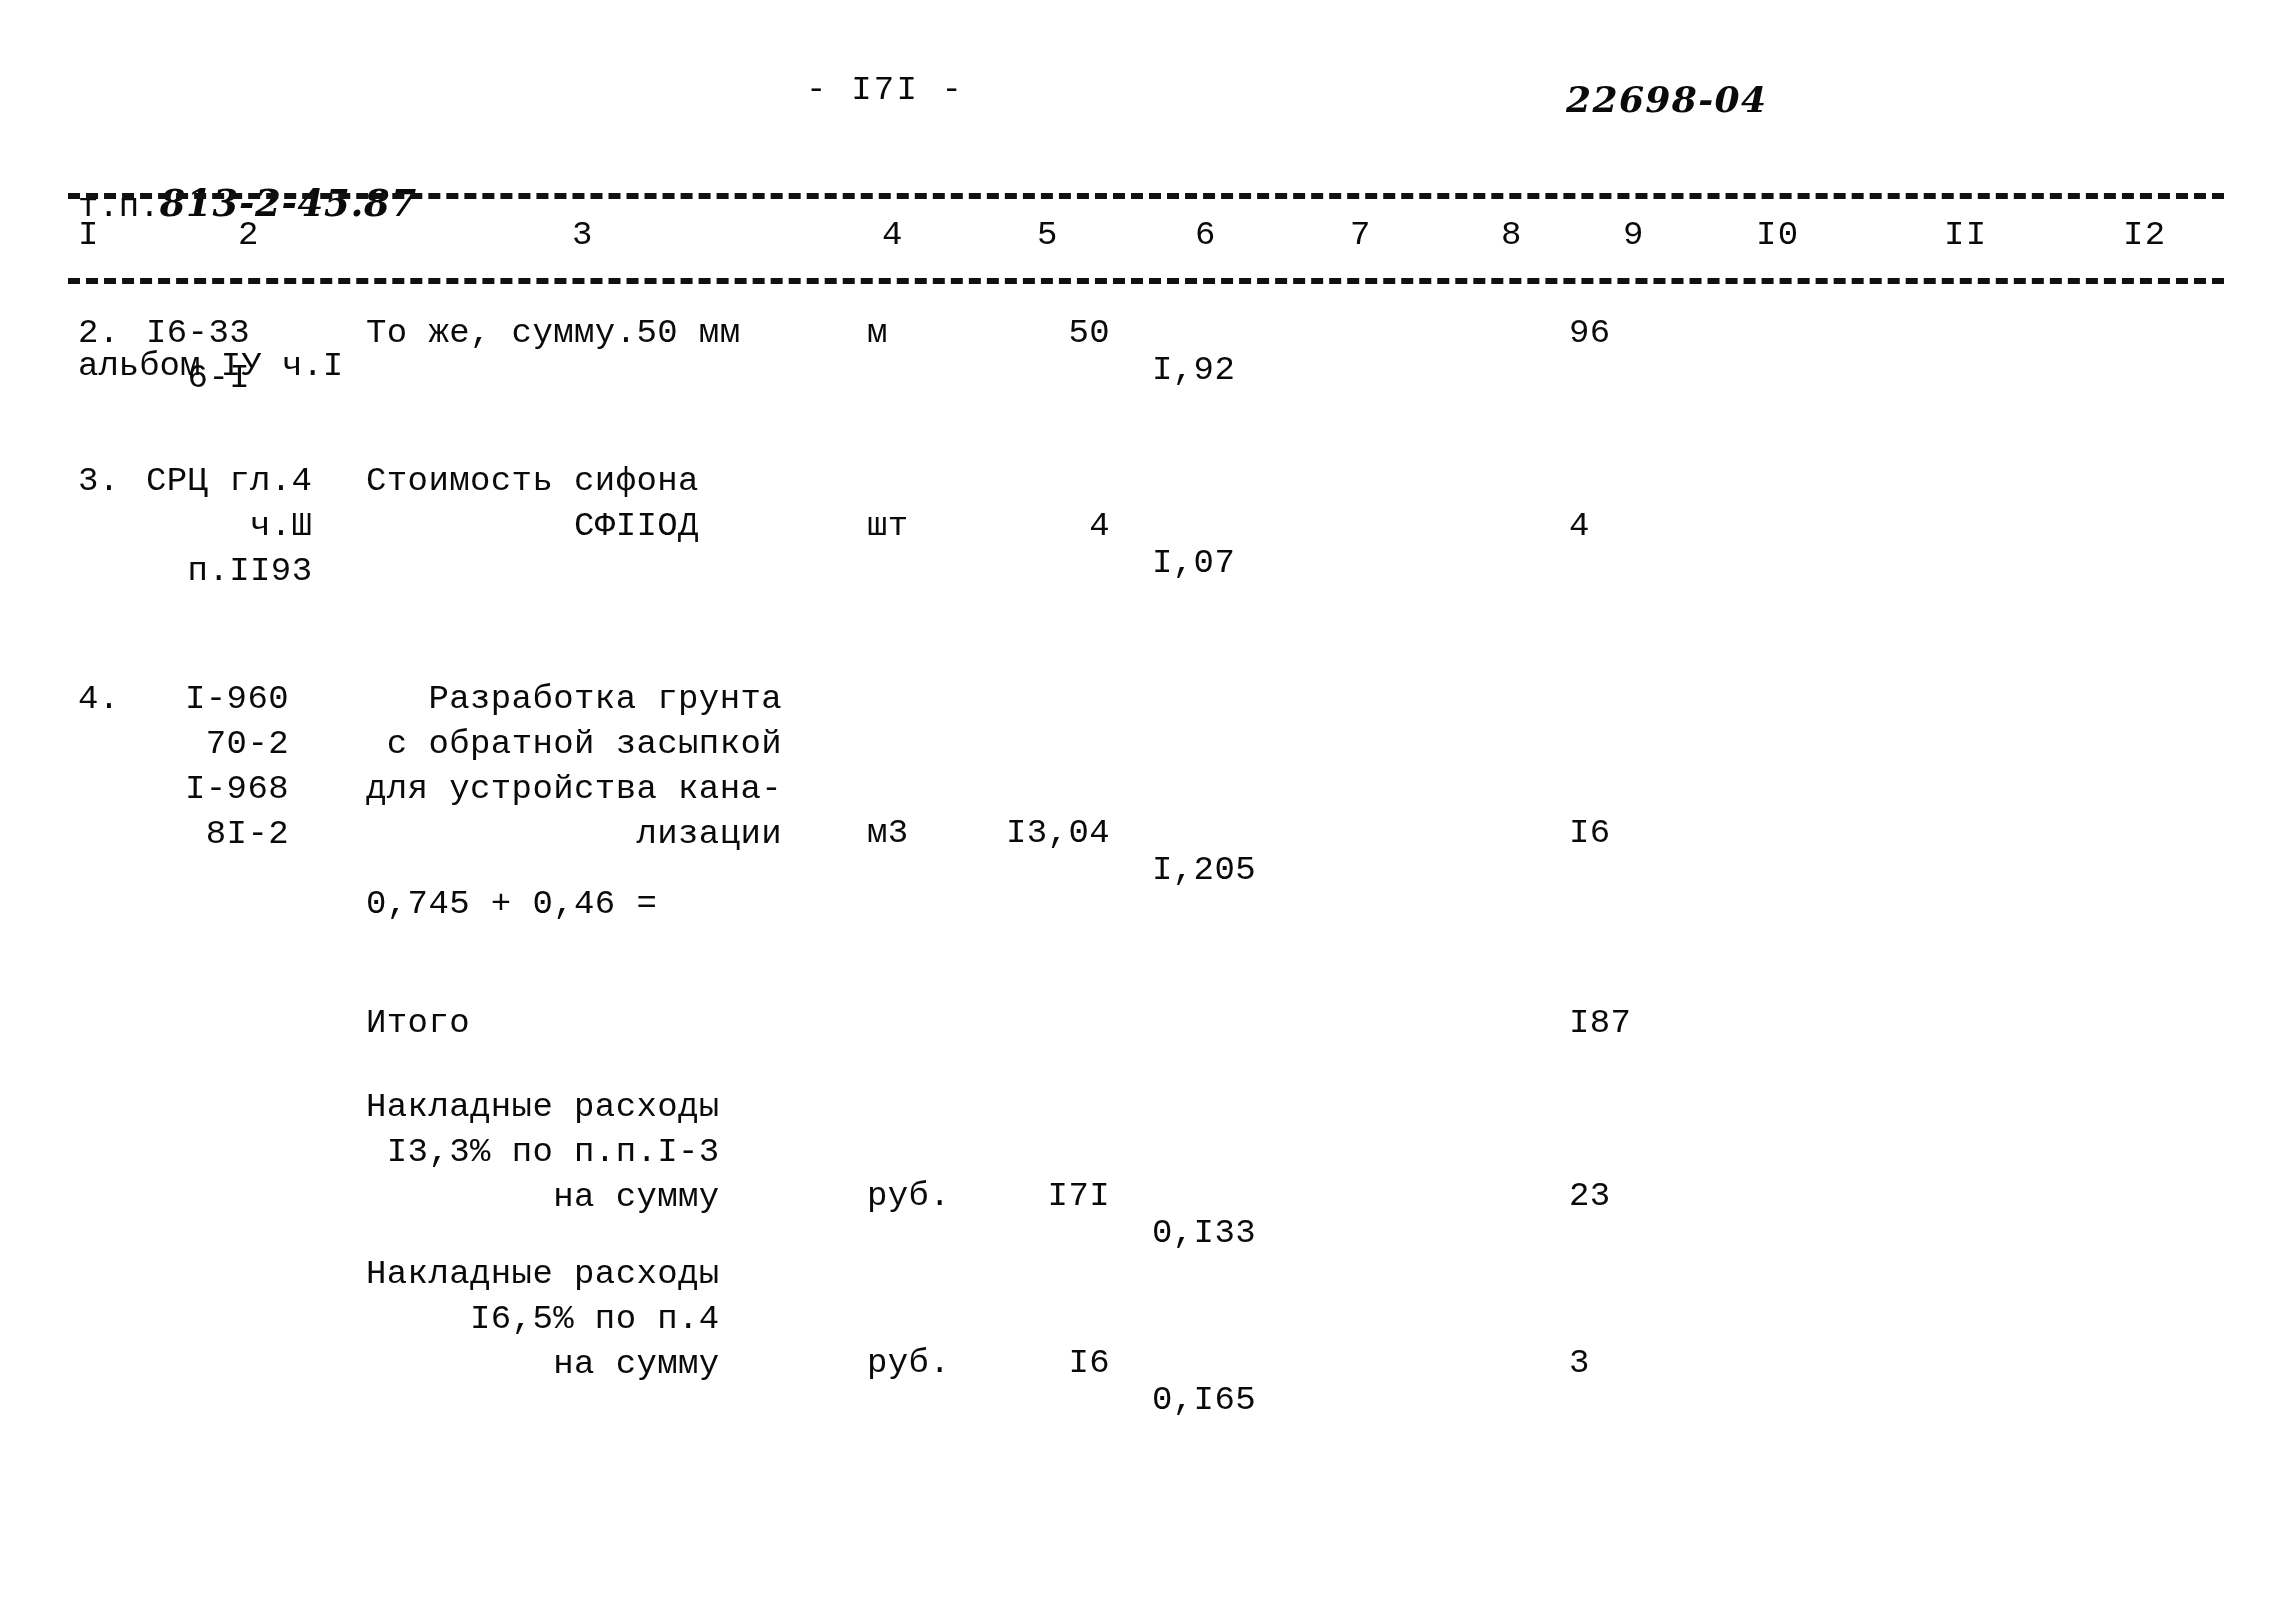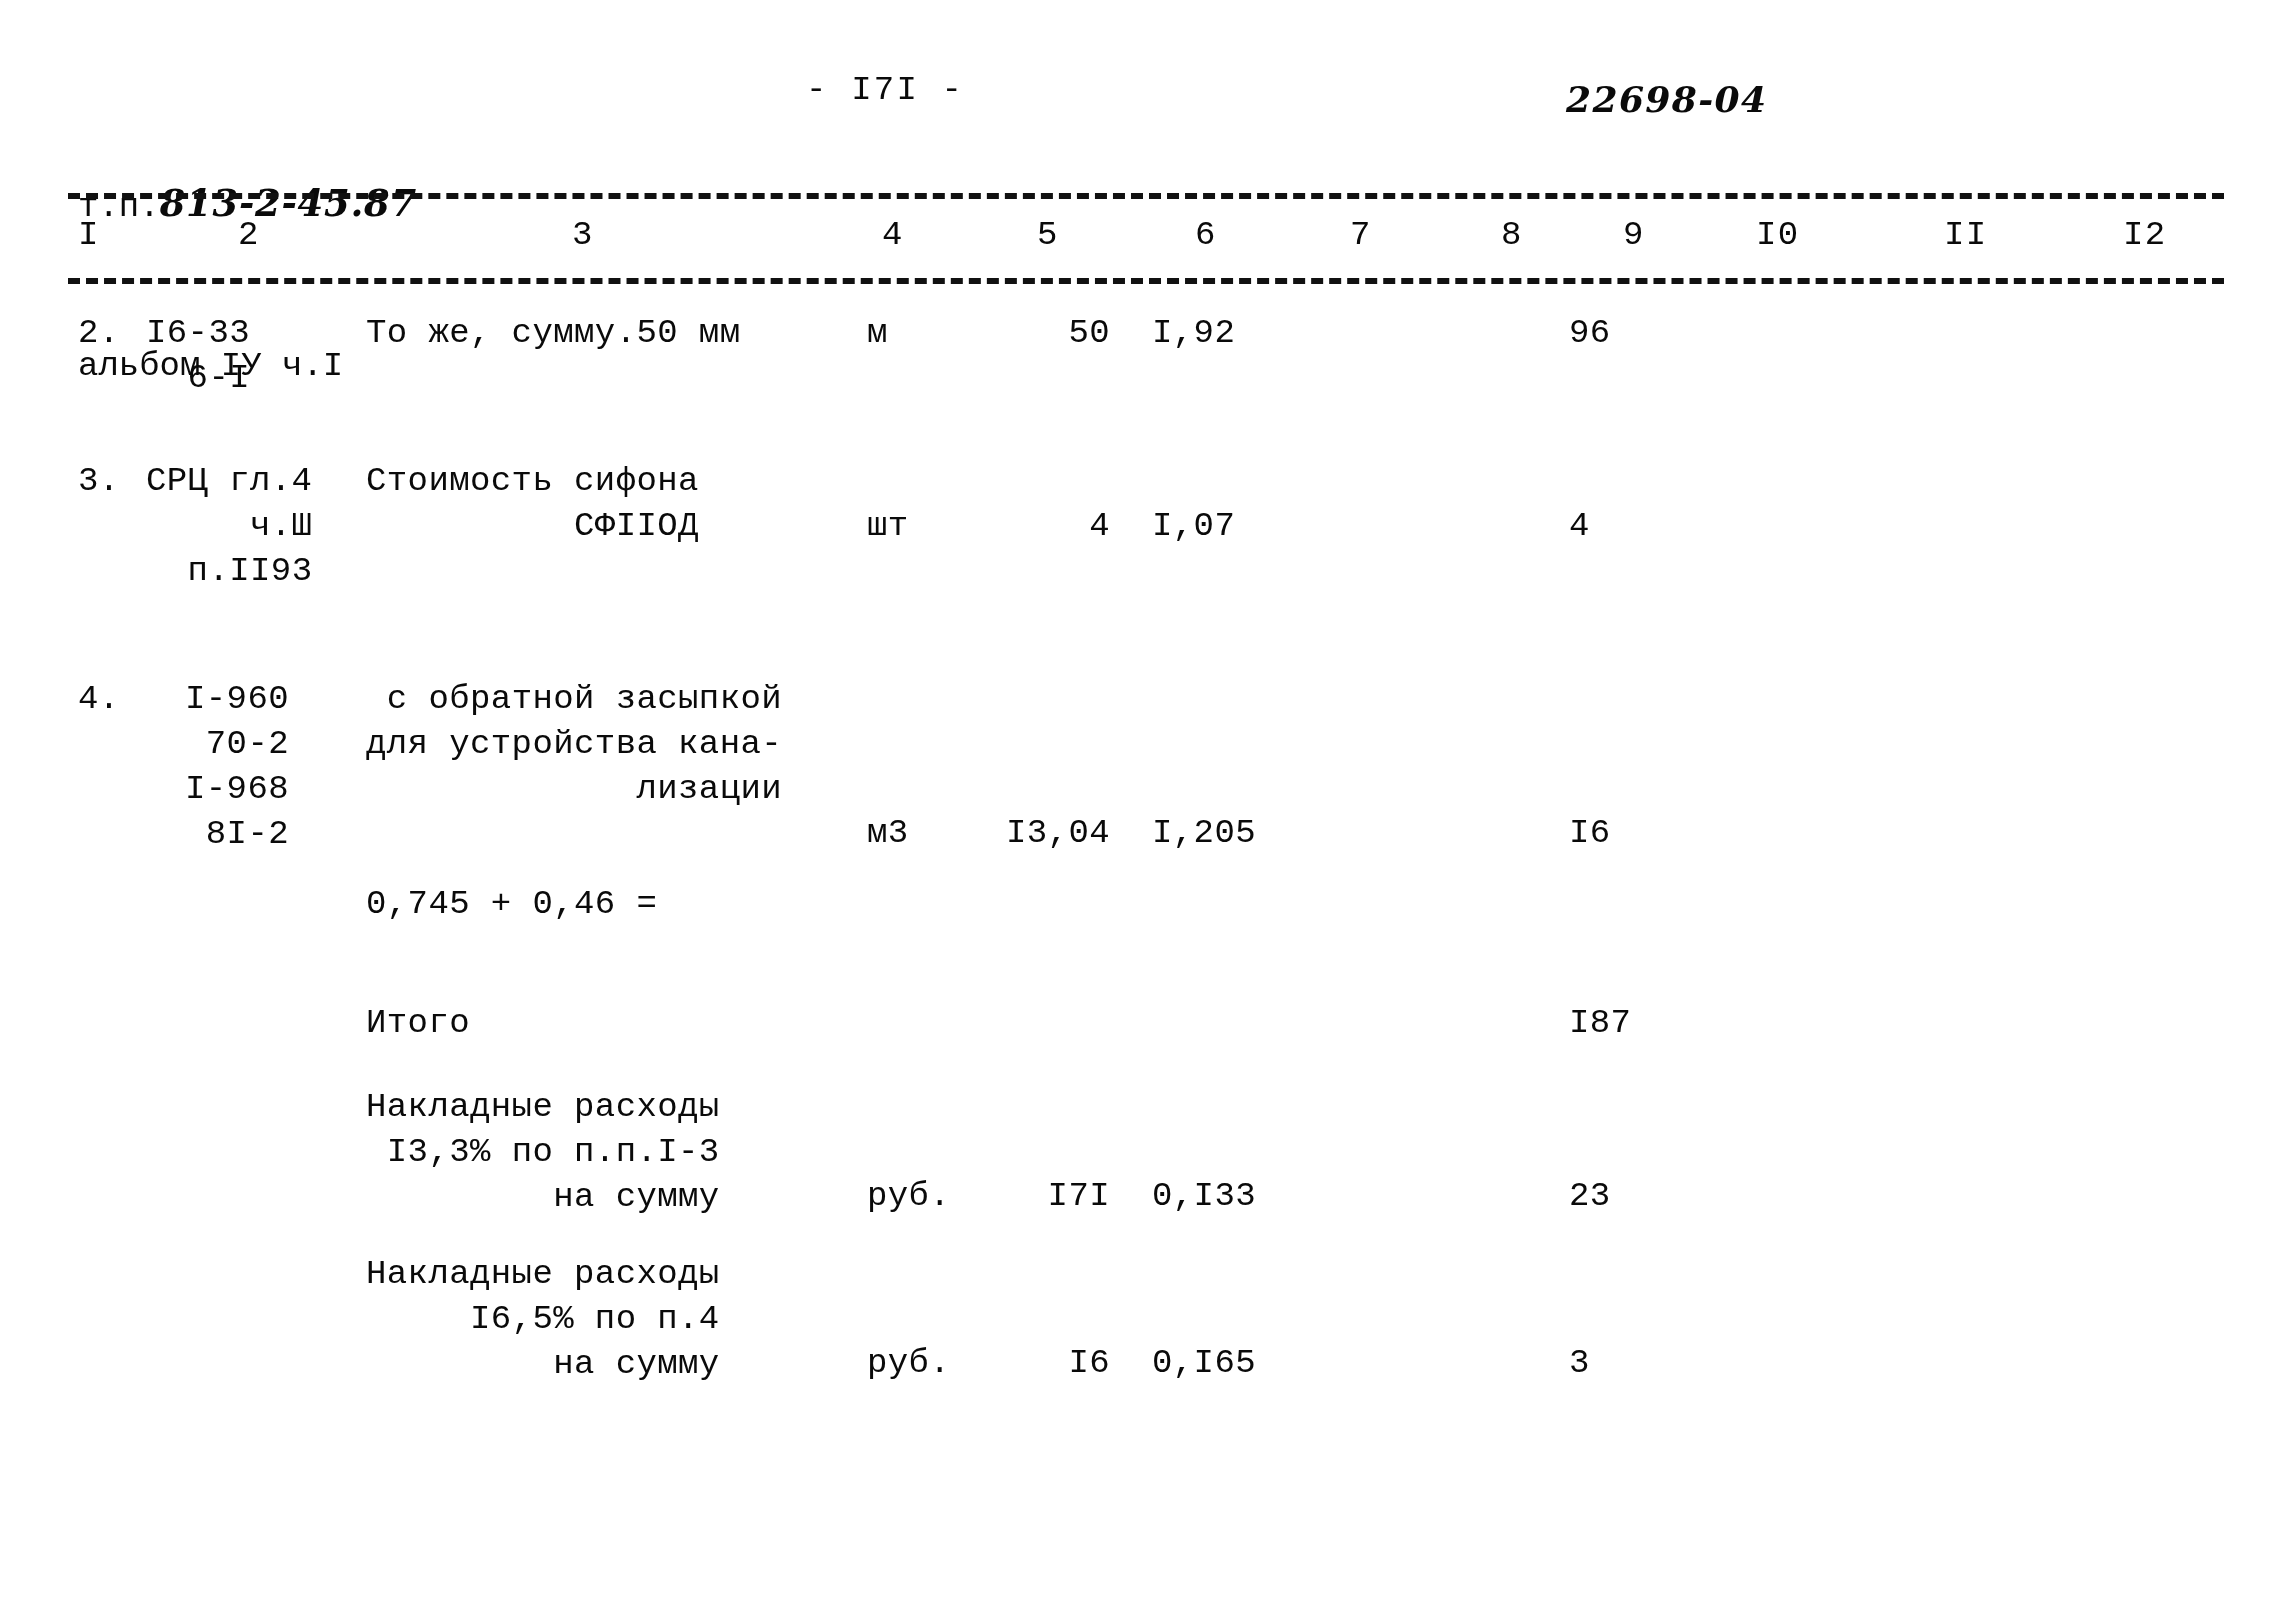--- a/index.html
+++ b/index.html
@@ -96,21 +96,21 @@
     letter-spacing: 0.4px;
     white-space: pre;
   }
   .cell .ln { display: block; white-space: pre; text-align: right; }
 
   .c1 { left: 78px; }
   .c2 { left: 146px; }
   .c3 { left: 366px; }
   .c4 { left: 867px; }
   .c5 { left: 995px; text-align: right; width: 115px; }
-  .c6 { left: 1152px; }
+  .c6 { left: 1152px; margin-top: 37px; }
   .c9 { left: 1569px; width: 94px; }
 
   .indent1 { padding-left: 39px; }
 </style>
 </head>
 <body>
 
 <div id="page">
 
   <div class="hdr-left">
@@ -158,21 +158,21 @@
       <span class="cell c3"><span class="ln">Стоимость сифона</span><span class="ln">СФIIОД</span></span>
       <span class="cell c4" style="top:45px">шт</span>
       <span class="cell c5" style="top:45px">4</span>
       <span class="cell c6" style="top:45px">I,07</span>
       <span class="cell c9" style="top:45px">4</span>
     </div>
 
     <div class="blk" style="top:677px">
       <span class="cell c1">4.</span>
       <span class="cell c2"><span class="ln">I-960</span><span class="ln indent1">70-2</span><span class="ln indent1">I-968</span><span class="ln indent1">8I-2</span></span>
-      <span class="cell c3"><span class="ln">с обратной засыпкой</span><span class="ln">для устройства кана-</span><span class="ln">лизации</span></span>
+      <span class="cell c3"><span class="ln">Разработка грунта</span><span class="ln">с обратной засыпкой</span><span class="ln">для устройства кана-</span><span class="ln">лизации</span></span>
       <span class="cell c4" style="top:134px">м3</span>
       <span class="cell c5" style="top:134px">I3,04</span>
       <span class="cell c6" style="top:134px">I,205</span>
       <span class="cell c9" style="top:134px">I6</span>
     </div>
 
     <div class="blk" style="top:882px">
       <span class="cell c3">0,745 + 0,46 =</span>
     </div>
 

